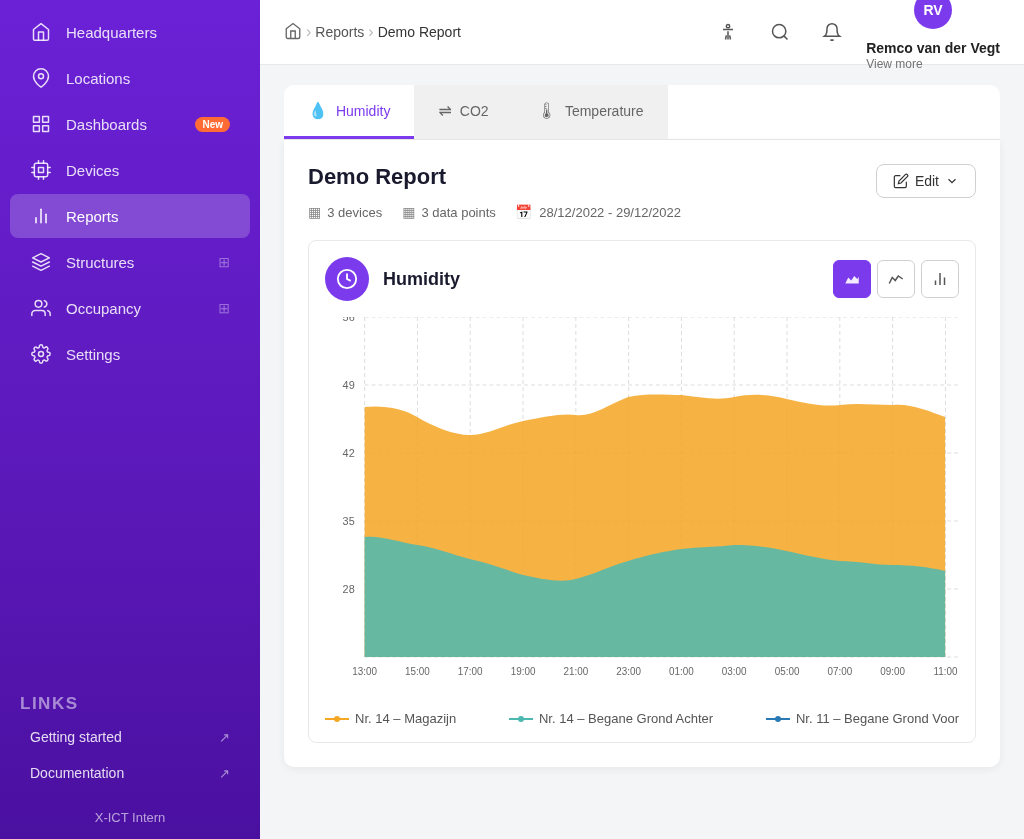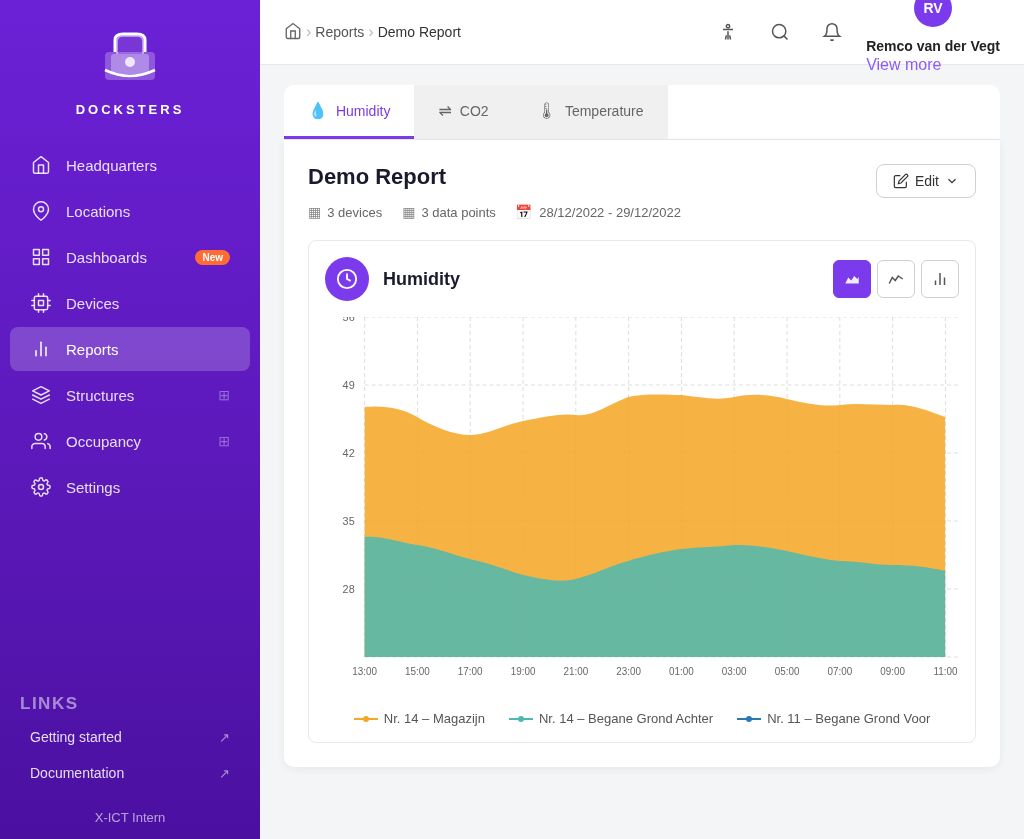--- a/index.html
+++ b/index.html
@@ -163,21 +163,21 @@
       background: #7c3aed;
       display: flex;
       align-items: center;
       justify-content: center;
       color: white;
       font-weight: 700;
       font-size: 14px;
     }
     .user-text { line-height: 1.3; }
     .user-name { font-size: 14px; font-weight: 600; color: #222; }
-    .user-sub { font-size: 16px; color: #8b5cf6; }
+    .user-sub { font-size: 12px; color: #737373; }
 
     
     .content {
       flex: 1;
       overflow-y: auto;
       padding: 20px 24px;
     }
 
     
     .tabs-bar {
@@ -305,21 +305,21 @@
     
     .chart-container {
       width: 100%;
       position: relative;
     }
     .chart-svg { width: 100%; height: 380px; }
 
     
     .chart-legend {
       display: flex;
-      justify-content: center;
+      justify-content: space-between;
       gap: 24px;
       margin-top: 10px;
       font-size: 13px;
       flex-wrap: wrap;
     }
     .legend-item {
       display: flex;
       align-items: center;
       gap: 6px;
       color: #555;
@@ -327,31 +327,20 @@
     }
     .legend-line-svg { width: 24px; height: 12px; }
 
     
     svg.icon { width: 20px; height: 20px; fill: none; stroke: currentColor; stroke-width: 1.8; stroke-linecap: round; stroke-linejoin: round; }
   </style>
 </head>
 <body>
 
 <div class="sidebar">
-  <div class="sidebar-logo">
-    <svg class="logo-icon" viewBox="0 0 70 70" fill="none">
-      <rect x="10" y="28" width="50" height="28" rx="4" fill="rgba(255,255,255,0.25)"></rect>
-      <path d="M20 28 L20 16 Q20 10 28 10 L42 10 Q50 10 50 16 L50 28" stroke="white" stroke-width="3" fill="none"></path>
-      <rect x="16" y="30" width="38" height="20" rx="3" fill="rgba(255,255,255,0.3)"></rect>
-      <path d="M10 46 Q35 58 60 46" stroke="white" stroke-width="2.5" fill="none"></path>
-      <circle cx="35" cy="38" r="5" fill="white" opacity="0.8"></circle>
-      <path d="M22 30 L22 18 Q22 12 28 12 L42 12 Q48 12 48 18 L48 30" stroke="rgba(255,255,255,0.6)" stroke-width="1.5" fill="rgba(255,255,255,0.1)"></path>
-    </svg>
-    <span class="logo-text">DOCKSTERS</span>
-  </div>
 
   <nav class="sidebar-nav">
 
     <div class="nav-item">
       <span class="nav-icon">
         <svg class="icon" viewBox="0 0 24 24">
             <path d="M3 9l9-7 9 7v11a2 2 0 0 1-2 2H5a2 2 0 0 1-2-2z"></path>
             <polyline points="9 22 9 12 15 12 15 22"></polyline>
           </svg>
       </span>

